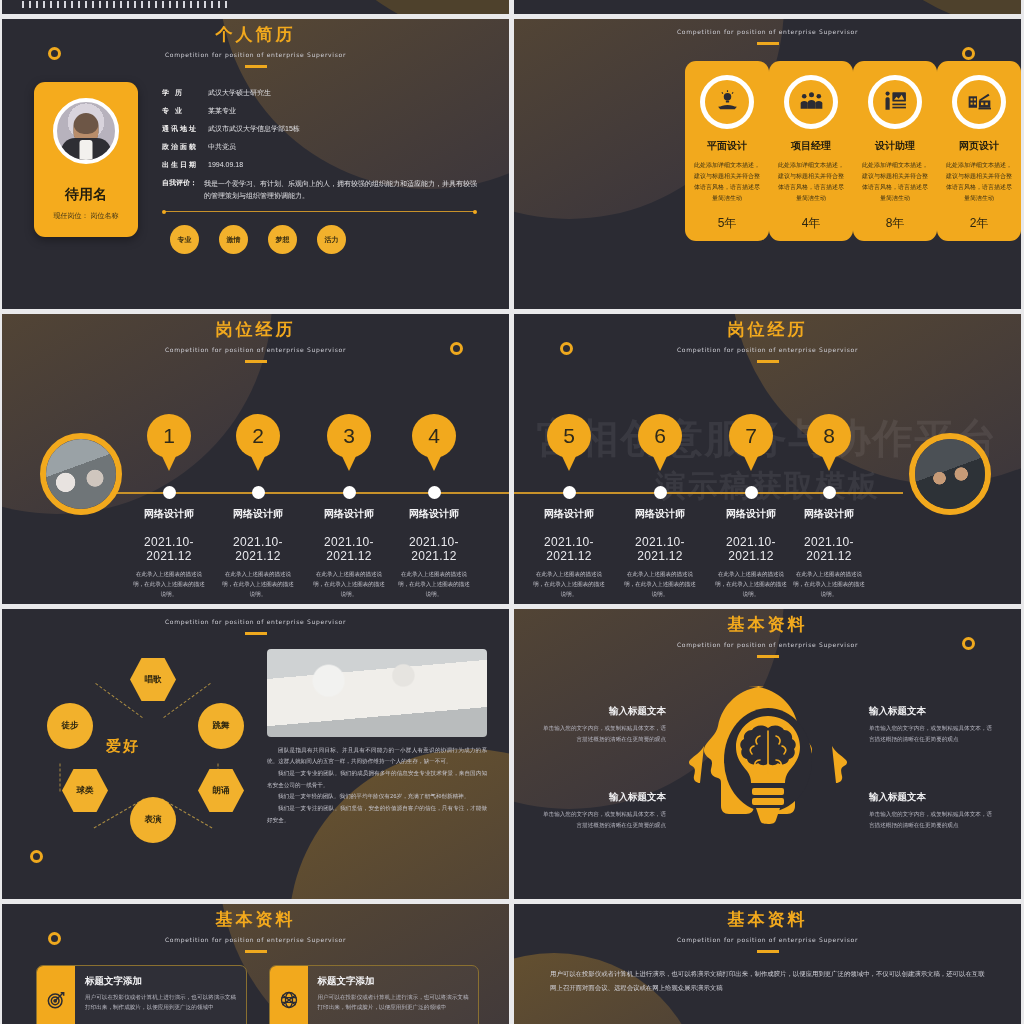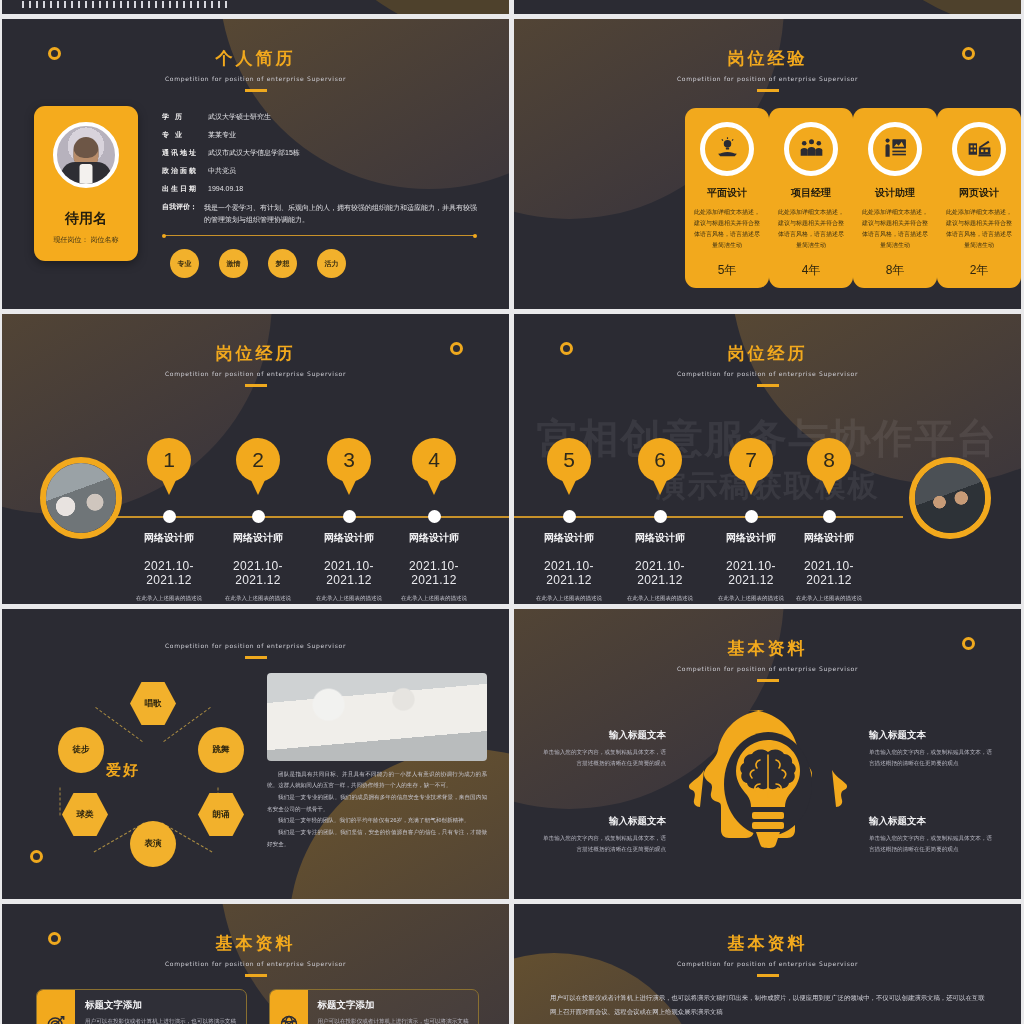--- a/index.html
+++ b/index.html
@@ -40,21 +40,21 @@
   .ring {
     position: absolute;
     width: 13px; height: 13px;
     border: 3px solid #efa91e;
     border-radius: 50%;
   }
   .ring.tl { left: 46px; top: 28px; }
   .ring.tr { right: 46px; top: 28px; }
   .ring.bl { left: 28px; bottom: 36px; }
 
-  .head { position: relative; text-align: center; padding-top: 28px; z-index: 3;}
+  .head { position: relative; text-align: center; padding-top: 4px; z-index: 3;}
   .head .t {
     color: #f2a91d; font-size: 17px; font-weight: bold; letter-spacing: 3px;
   }
   .head .s {
     color: #cfcfd6; font-size: 6px; letter-spacing: .7px; margin-top: 5px;
     font-family: "DejaVu Sans", sans-serif;
   }
   .head .bar {
     width: 22px; height: 2.5px; background: #efa91e; margin: 7px auto 0;
   }
@@ -321,21 +321,20 @@
           <div class="tag">活力</div>
         </div>
       </div>
     </div>
   </div>
 
   <div class="slide">
     <div class="blob tl soft"></div>
     <div class="ring tr"></div>
     <div class="head">
-      <div class="t">岗位经验</div>
       <div class="s">Competition for position of enterprise Supervisor</div>
       <div class="bar"></div>
     </div>
     <div class="cards">
       <div class="card">
         <div class="cring">
           <svg viewBox="0 0 24 24" fill="currentColor">
               <circle cx="12" cy="7.5" r="3.6"></circle>
               <rect x="10.4" y="11" width="3.2" height="2" rx="0.6"></rect>
               <path d="M3 17c3 0 5-1.6 9-1.6S18 17 21 17l-2 2.4H5z"></path>
@@ -513,21 +512,21 @@
         <div class="dashed" style="left:38px; top:118px; width:28px; transform:rotate(90deg); transform-origin:left;"></div>
         <div class="dashed" style="left:196px; top:118px; width:28px; transform:rotate(90deg); transform-origin:left;"></div>
         <div class="dashed" style="left:68px; top:168px; width:58px; transform:rotate(-30deg);"></div>
         <div class="dashed" style="left:136px; top:168px; width:58px; transform:rotate(30deg);"></div>
 
         <div class="hx hexagon" style="left:108px; top:12px;">唱歌</div>
         <div class="hx circle" style="left:176px; top:58px;">跳舞</div>
         <div class="hx hexagon" style="left:176px; top:123px;">朗诵</div>
         <div class="hx circle" style="left:108px; top:152px;">表演</div>
         <div class="hx hexagon" style="left:40px;  top:123px;">球类</div>
-        <div class="hx circle" style="left:36px;  top:58px;">徒步</div>
+        <div class="hx circle" style="left:25px;  top:58px;">徒步</div>
 
         <div class="hobby-center">爱好</div>
       </div>
       <div class="hobby-right">
         <div class="hobby-img"></div>
         <div class="hobby-text">
           <p>团队是指具有共同目标、并且具有不同能力的一小群人有意识的协调行为成力的系统。这群人就如同人的五官一样，共同协作维持一个人的生存，缺一不可。</p>
           <p>我们是一支专业的团队。我们的成员拥有多年的信息安全专业技术背景，来自国内知名安全公司的一线骨干。</p>
           <p>我们是一支年轻的团队。我们的平均年龄仅有26岁，充满了朝气和创新精神。</p>
           <p>我们是一支专注的团队。我们坚信，安全的价值源自客户的信任，只有专注，才能做好安全。</p>

